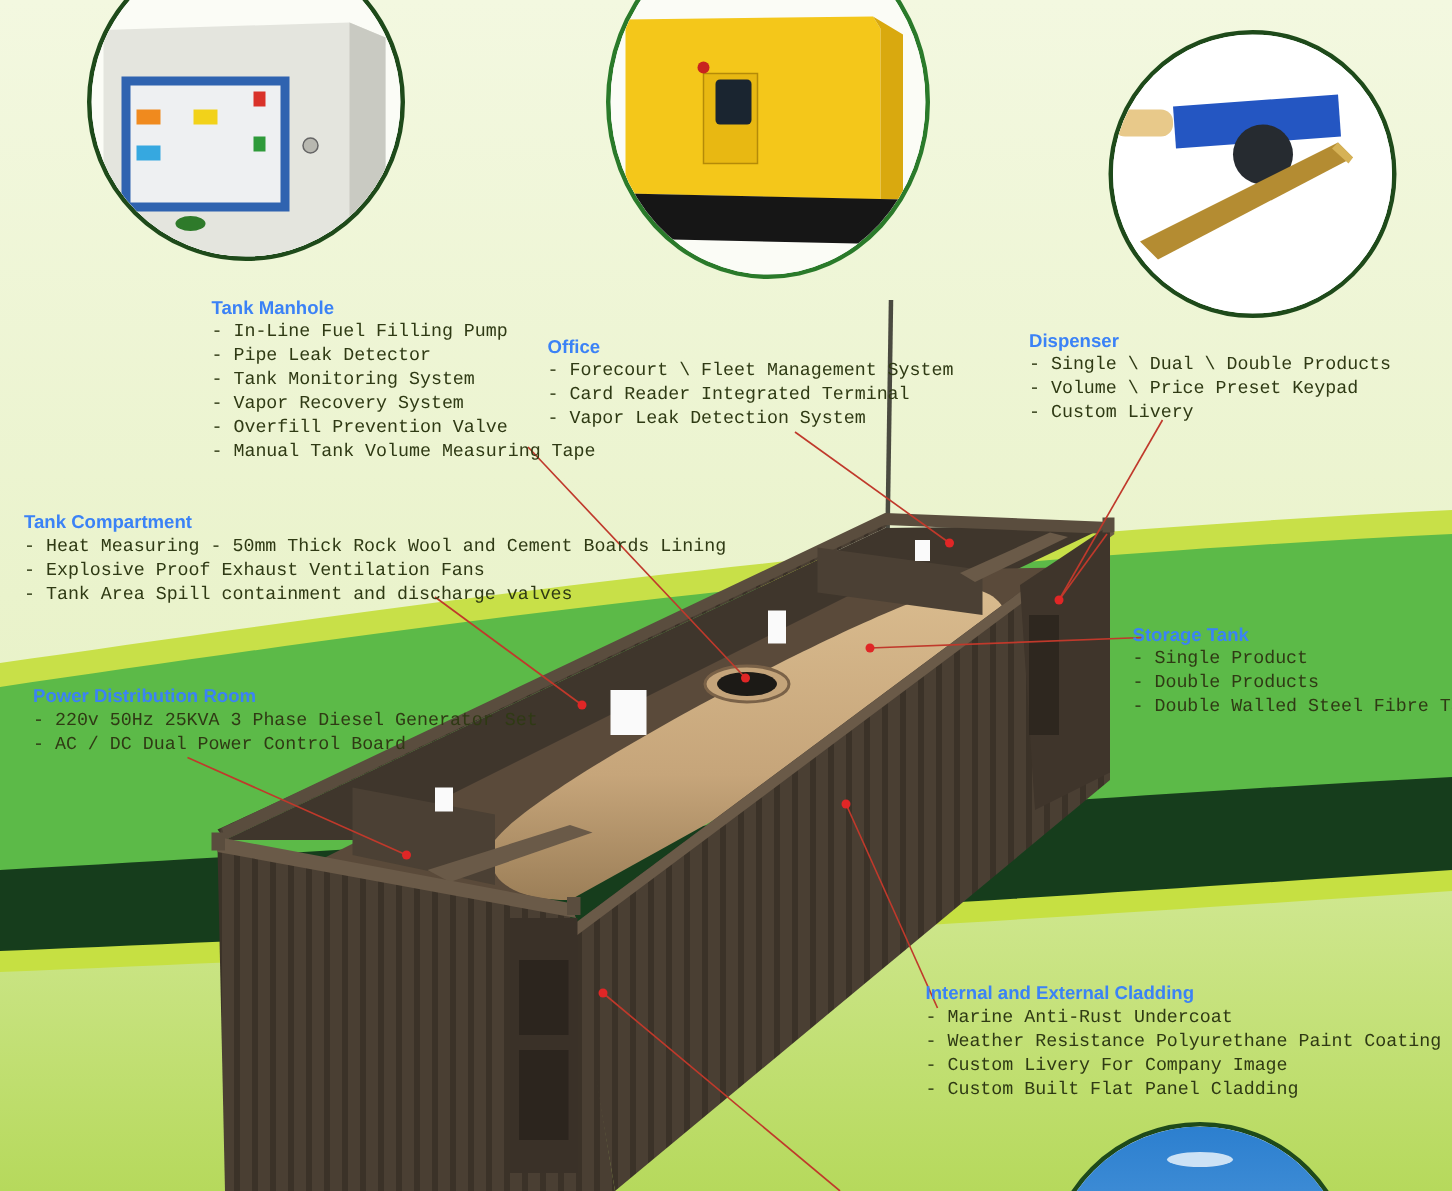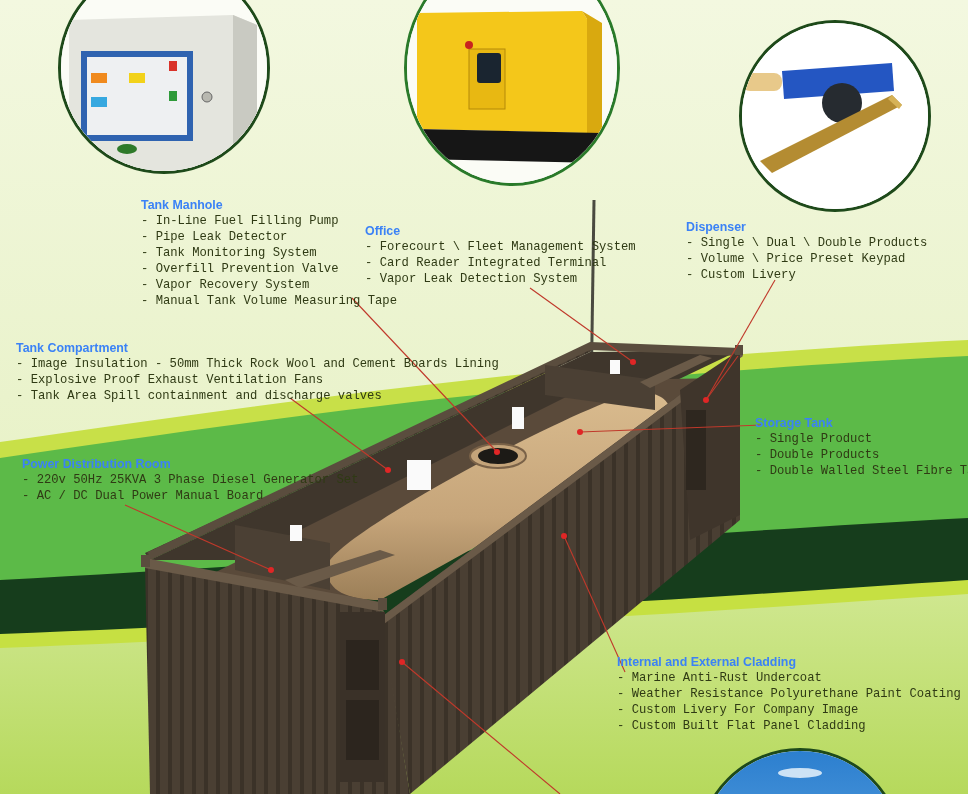--- a/index.html
+++ b/index.html
@@ -175,50 +175,50 @@
     <rect width="200" height="200" fill="url(#sky)"></rect>
     <ellipse cx="100" cy="22" rx="22" ry="5" fill="#e8f2fb" opacity="0.85"></ellipse>
   </svg>
 </div>
 
 <div class="label" style="left:141px;top:197px;">
   <h4>Tank Manhole</h4>
   <span class="item">In-Line Fuel Filling Pump</span>
   <span class="item">Pipe Leak Detector</span>
   <span class="item">Tank Monitoring System</span>
+  <span class="item">Vapor Recovery System</span>
   <span class="item">Overfill Prevention Valve</span>
-  <span class="item">Vapor Recovery System</span>
   <span class="item">Manual Tank Volume Measuring Tape</span>
 </div>
 
 <div class="label" style="left:365px;top:223px;">
   <h4>Office</h4>
   <span class="item">Forecourt \ Fleet Management System</span>
   <span class="item">Card Reader Integrated Terminal</span>
   <span class="item">Vapor Leak Detection System</span>
 </div>
 
 <div class="label" style="left:686px;top:219px;">
   <h4>Dispenser</h4>
   <span class="item">Single \ Dual \ Double Products</span>
   <span class="item">Volume \ Price Preset Keypad</span>
   <span class="item">Custom Livery</span>
 </div>
 
 <div class="label" style="left:16px;top:340px;">
   <h4>Tank Compartment</h4>
-  <span class="item">Image Insulation - 50mm Thick Rock Wool and Cement Boards Lining</span>
+  <span class="item">Heat Measuring - 50mm Thick Rock Wool and Cement Boards Lining</span>
   <span class="item">Explosive Proof Exhaust Ventilation Fans</span>
   <span class="item">Tank Area Spill containment and discharge valves</span>
 </div>
 
 <div class="label" style="left:22px;top:456px;">
   <h4>Power Distribution Room</h4>
   <span class="item">220v 50Hz 25KVA 3 Phase Diesel Generator Set</span>
-  <span class="item">AC / DC Dual Power Manual Board</span>
+  <span class="item">AC / DC Dual Power Control Board</span>
 </div>
 
 <div class="label" style="left:755px;top:415px;">
   <h4>Storage Tank</h4>
   <span class="item">Single Product</span>
   <span class="item">Double Products</span>
   <span class="item">Double Walled Steel Fibre Tank</span>
 </div>
 
 <div class="label" style="left:617px;top:654px;">

